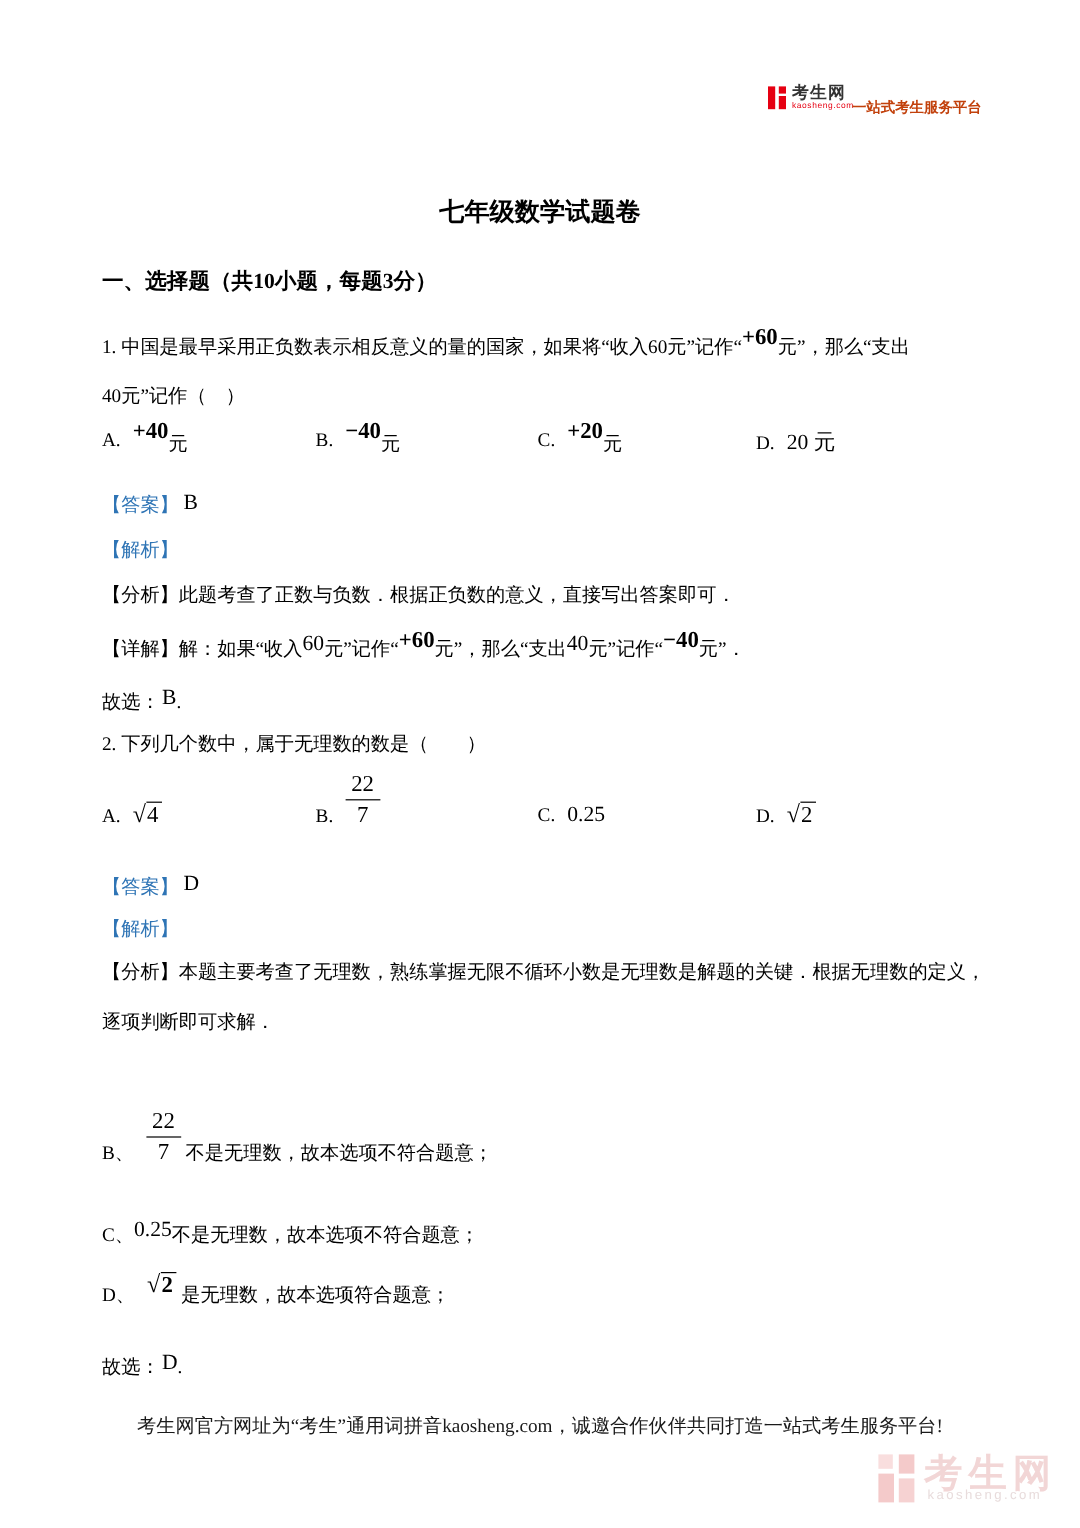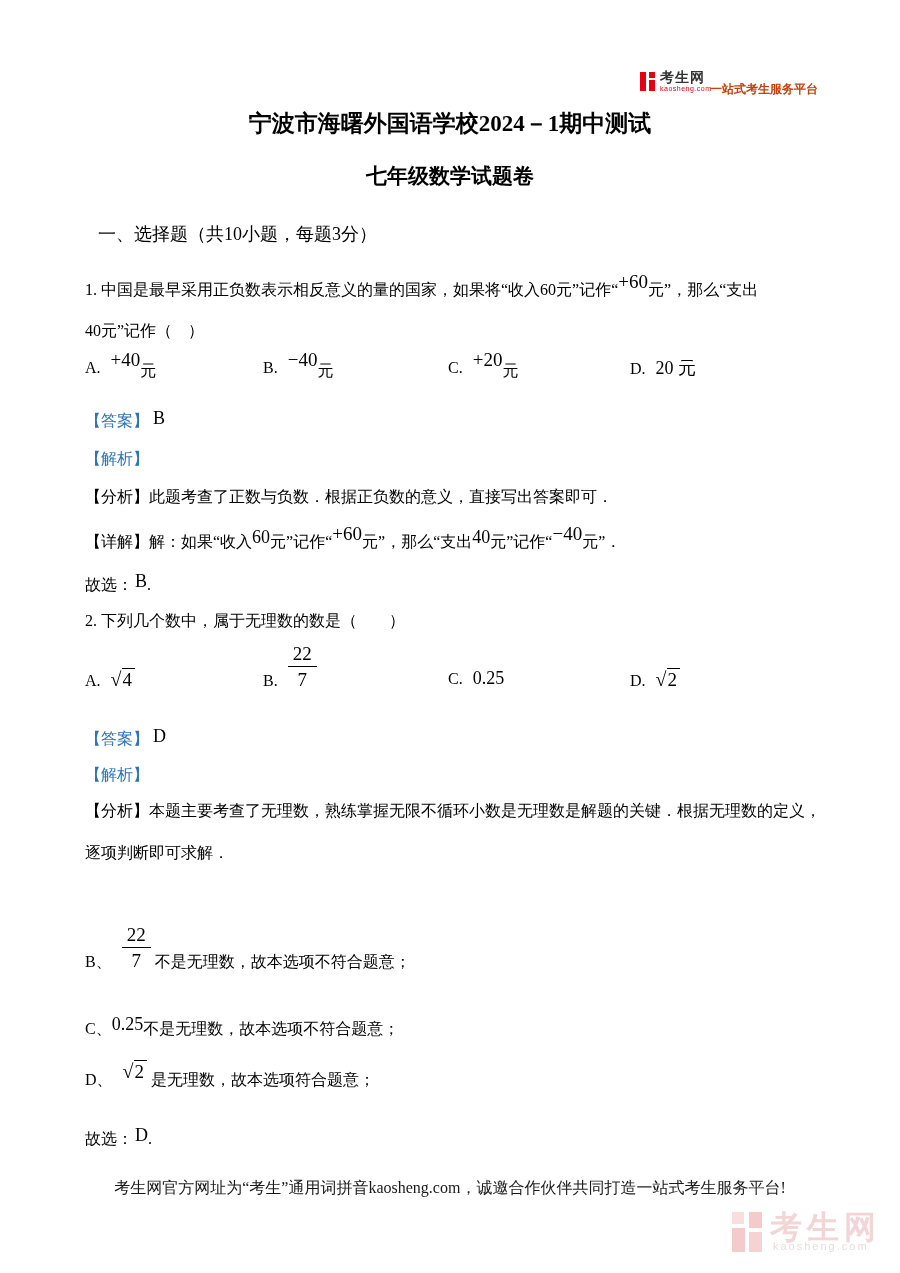--- a/index.html
+++ b/index.html
@@ -16,28 +16,28 @@
   .lg-b2 { left:9px; top:0; width:6px; height:6px; }
   .lg-b3 { left:9px; top:8px; width:6px; height:11px; }
   .lg-text { position:absolute; left:20px; top:0; }
   .lg-brand { font-family:"Liberation Sans","DejaVu Sans",sans-serif; font-size:14px; font-weight:bold; color:#333; line-height:15px; letter-spacing:1px; }
   .lg-domain { font-family:"Liberation Sans","DejaVu Sans",sans-serif; font-size:7px; color:#e60012; letter-spacing:0.5px; }
   .lg-tagline { position:absolute; left:70px; top:11px; font-family:"Liberation Sans","DejaVu Sans",sans-serif; font-size:12px; font-weight:bold; color:#c2410c; white-space:nowrap; }
 
   
   .t-main { top:108px; left:0; width:900px; text-align:center; font-size:23px; font-weight:bold; }
   .t-sub  { top:162px; left:0; width:900px; text-align:center; font-size:21px; font-weight:bold; }
-  .sect   { top:222px; left:85px; font-size:18px; font-weight:normal;margin-left:13px; }
+  .sect   { top:222px; left:85px; font-size:18px; font-weight:bold; }
 
   
   .ln { position:absolute; left:85px; font-size:16px; line-height:1.4; white-space:nowrap; }
   .blue { color:#2E74B5; }
 
   
-  .mx  { font-family:"Liberation Serif",serif; font-size:19px; position:relative; top:-7px; }
+  .mx  { font-family:"Liberation Serif",serif; font-size:19px; position:relative; top:-7px;font-weight:bold; }
   .mx2 { font-family:"Liberation Serif",serif; font-size:18px; position:relative; top:-4px; }
   .unit { position:relative; top:3px; }
   .ansval { font-family:"Liberation Serif",serif; font-size:18px; position:relative; top:-2px; margin-left:4px; }
   .gval { font-family:"Liberation Serif",serif; font-size:18px; position:relative; top:-3px; margin-left:2px; }
   .lbl { margin-right:10px; }
   .opt { position:absolute; font-size:16px; white-space:nowrap; }
 
   .frac { display:inline-block; text-align:center; font-family:"Liberation Serif",serif; font-size:19px; line-height:1; vertical-align:baseline; }
   .frac .num { display:block; border-bottom:1.3px solid #000; padding:0 5px 3px; }
   .frac .den { display:block; padding-top:3px; }
@@ -70,21 +70,20 @@
       <span class="lg-b2"></span>
       <span class="lg-b3"></span>
     </span>
     <span class="lg-text">
       <div class="lg-brand">考生网</div>
       <div class="lg-domain">kaosheng.com</div>
     </span>
     <span class="lg-tagline">一站式考生服务平台</span>
   </div>
 
-  <div class="abs t-main">宁波市海曙外国语学校2024－1期中测试</div>
   <div class="abs t-sub">七年级数学试题卷</div>
   <div class="abs sect">一、选择题（共10小题，每题3分）</div>
 
   <div class="ln" style="top:276px">
     <span>1. 中国是最早采用正负数表示相反意义的量的国家，如果将“收入60元”记作“</span><span class="mx">+60</span><span>元”，那么“支出</span>
   </div>
   <div class="ln" style="top:320px">40元”记作（　）</div>
 
   <div>
     <span class="opt" style="left:85px;top:356px">

